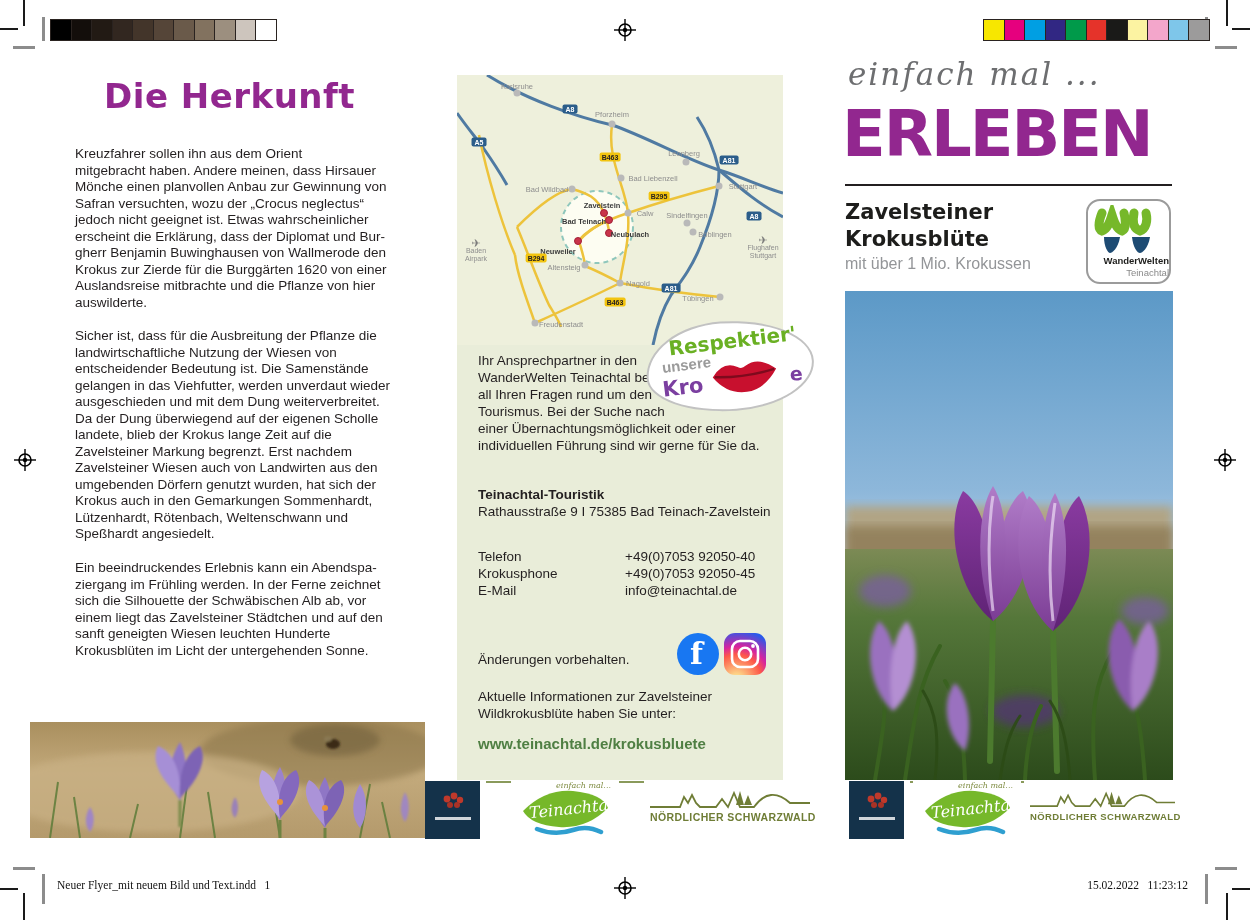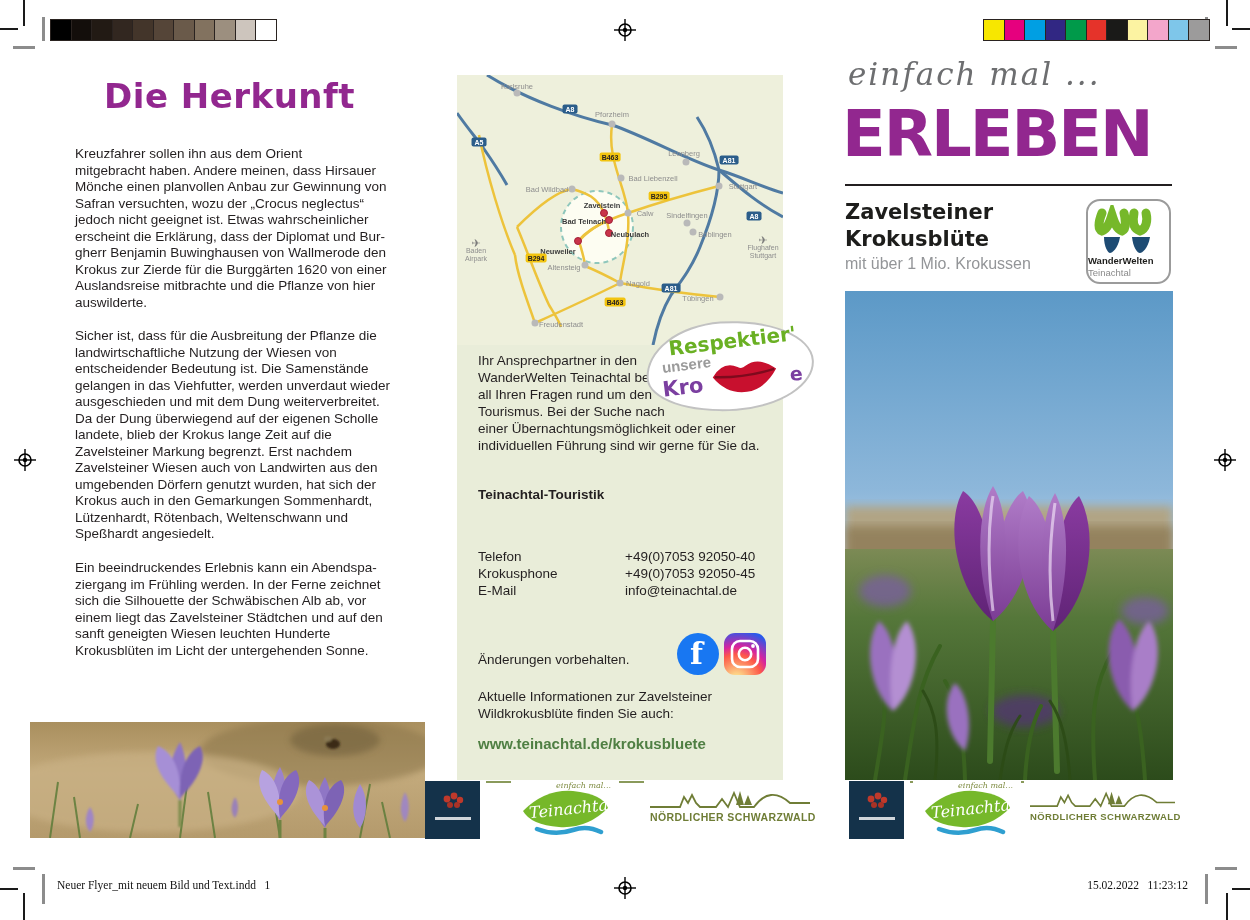--- a/index.html
+++ b/index.html
@@ -49,21 +49,21 @@
   .fb-icon{position:absolute;left:677px;top:633px;width:42px;height:42px;border-radius:50%;background:#1877f2;}
   .fb-icon span{position:absolute;left:13px;top:3px;color:#fff;font-size:30px;font-weight:bold;font-family:"DejaVu Serif",serif;}
   .ig-icon{position:absolute;left:724px;top:633px;width:42px;height:42px;border-radius:11px;background:radial-gradient(circle at 30% 110%,#fdf497 0%,#fd5949 45%,#d6249f 60%,#285AEB 90%);}
 
   
   .script-line{position:absolute;left:848px;top:56px;font-family:"DejaVu Serif",serif;font-style:italic;font-size:31px;color:#6d6e70;letter-spacing:2px;}
   .headline{position:absolute;left:842px;top:94px;font-family:"DejaVu Sans",sans-serif;font-weight:800;font-size:64px;line-height:80px;letter-spacing:-2px;color:#92278f;}
   .headline-rule{position:absolute;left:845px;top:184px;width:327px;height:2px;background:#231f20;}
   .rp-title{position:absolute;left:845px;top:199px;font-family:"DejaVu Sans",sans-serif;font-weight:800;font-size:21px;line-height:27px;color:#1d1d1b;white-space:pre-line;}
   .rp-sub{position:absolute;left:845px;top:255px;font-size:16px;color:#939598;}
-  .ww-logo{position:absolute;left:1086px;top:199px;width:85px;height:85px;background:#fff;border:2px solid #9b9b9b;border-radius:14px;box-sizing:border-box;text-align:left;}
+  .ww-logo{position:absolute;left:1086px;top:199px;width:85px;height:85px;background:#fff;border:2px solid #9b9b9b;border-radius:14px;box-sizing:border-box;text-align:right;}
   .ww-logo .t1{position:absolute;left:0;right:0;top:54px;font-size:9.5px;font-weight:bold;color:#1d1d1b;}
   .ww-logo .t2{position:absolute;left:0;right:0;top:66px;font-size:9.5px;color:#8a8a8a;}
 
   .photo{position:absolute;overflow:hidden;}
 
   
   .logo-row{position:absolute;top:781px;height:58px;display:flex;align-items:flex-start;}
   .navy-logo{width:55px;height:58px;background:#14324a;position:relative;flex:none;}
   .navy-logo .cluster{position:absolute;left:14px;top:10px;width:28px;height:20px;}
   .navy-logo .txtblur{position:absolute;left:10px;top:36px;width:36px;height:3px;background:rgba(255,255,255,0.8);filter:blur(0.6px);}
@@ -335,20 +335,21 @@
     <span class="w4">e</span>
   </div>
 
   <div class="mid-text" style="left:478px;top:352px;width:300px;">Ihr Ansprechpartner in den
 WanderWelten Teinachtal bei
 all Ihren Fragen rund um den
 Tourismus. Bei der Suche nach
 einer Übernachtungsmöglichkeit oder einer
 individuellen Führung sind wir gerne für Sie da.</div>
   <div class="mid-text" style="left:478px;top:486px;font-weight:bold;">Teinachtal-Touristik</div>
+  <div class="mid-text" style="left:478px;top:503px;">Rathausstraße 9 I 75385 Bad Teinach-Zavelstein</div>
 
   <div class="contact-row" style="top:549px;">
     <span class="lab">Telefon</span>
     <span class="val">+49(0)7053 92050-40</span>
   </div>
   <div class="contact-row" style="top:566px;">
     <span class="lab">Krokusphone</span>
     <span class="val">+49(0)7053 92050-45</span>
   </div>
   <div class="contact-row" style="top:583px;">
@@ -363,21 +364,21 @@
     </div>
   <div class="ig-icon">
     <svg width="42" height="42" viewBox="0 0 42 42">
         <rect x="8" y="8" width="26" height="26" rx="8" fill="none" stroke="#fff" stroke-width="2.6"></rect>
         <circle cx="21" cy="21" r="6.2" fill="none" stroke="#fff" stroke-width="2.6"></circle>
         <circle cx="29" cy="13" r="1.9" fill="#fff"></circle>
       </svg>
   </div>
 
   <div class="mid-text" style="left:478px;top:688px;">Aktuelle Informationen zur Zavelsteiner
-Wildkrokusblüte finden Sie auch:</div>
+Wildkrokusblüte haben Sie unter:</div>
   <div class="url-link">www.teinachtal.de/krokusbluete</div>
 
   <div class="script-line">einfach mal ...</div>
   <div class="headline">ERLEBEN</div>
   <div class="headline-rule"></div>
   <div class="rp-title">Zavelsteiner
 Krokusblüte</div>
   <div class="rp-sub">mit über 1 Mio. Krokussen</div>
 
   <div class="ww-logo">

